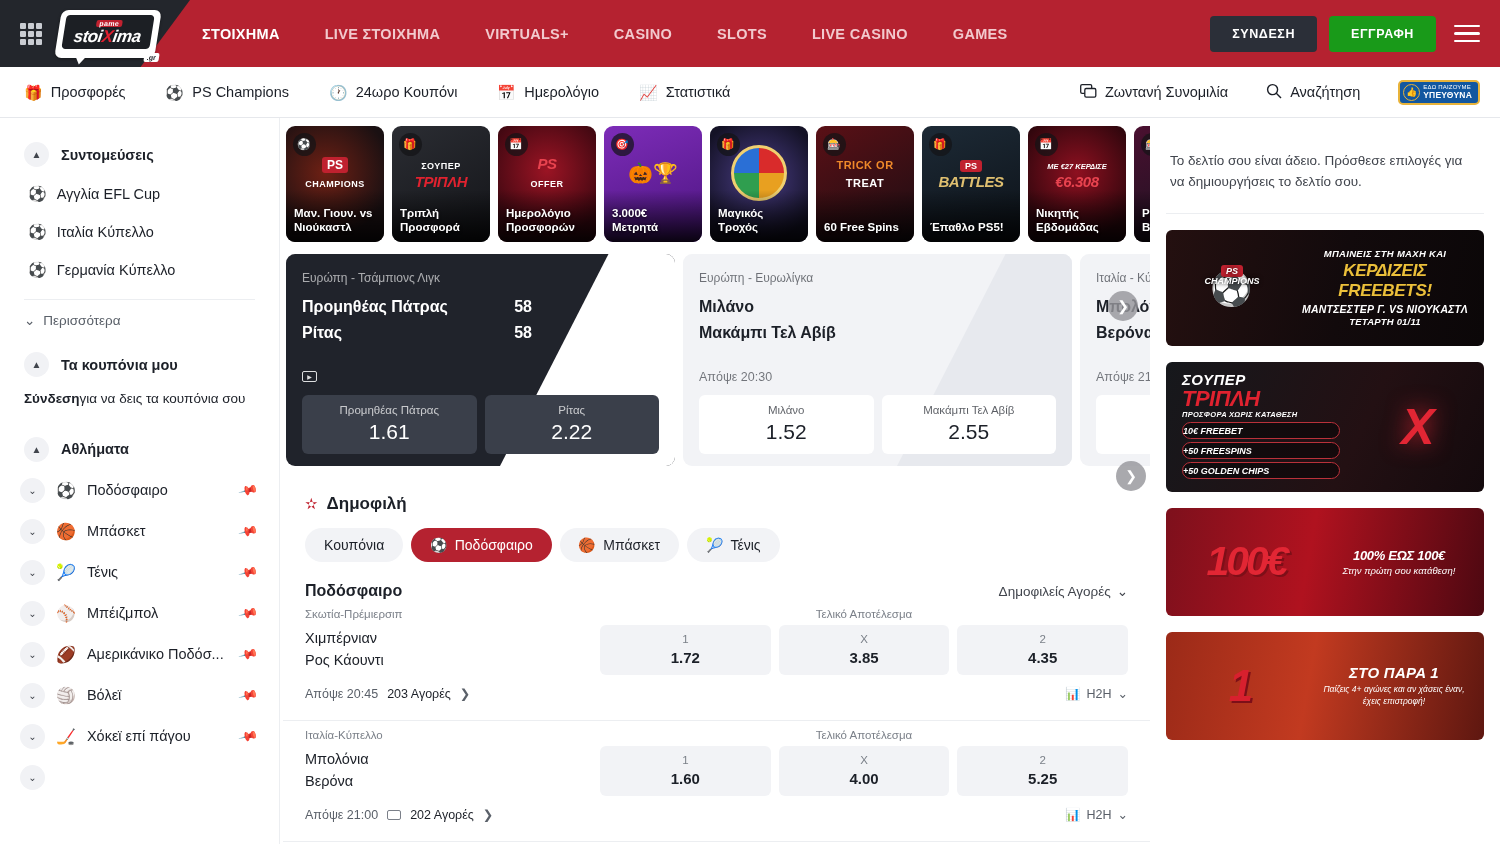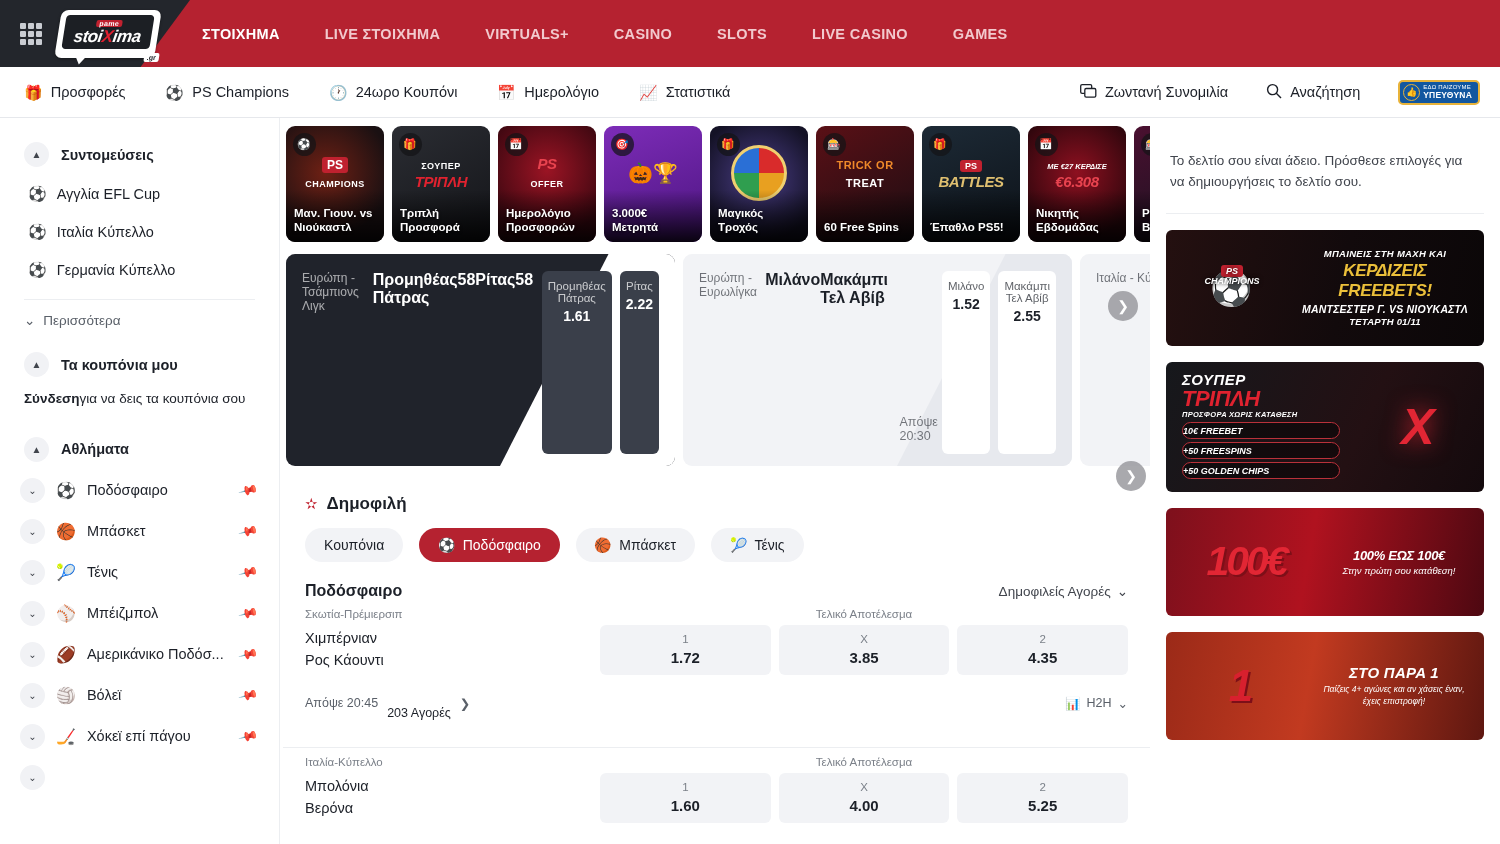--- a/index.html
+++ b/index.html
@@ -122,59 +122,59 @@
   
   .livewrap { display:flex; gap:8px; padding:12px 0 0 3px; overflow:hidden; }
   .lcard { width:389px; flex:0 0 389px; height:212px; border-radius:9px; position:relative;
     overflow:hidden; padding:17px 16px 12px 16px; cursor:pointer; }
   .lcard.dark { background:#20232b; color:#fff; }
   .lcard.dark:after { content:""; position:absolute; right:0; top:0; width:175px; height:100%;
     background:#fff; clip-path:polygon(62% 0, 100% 0, 100% 100%, 0 100%); }
   .lcard.light { background:#f2f3f6; color:#1c2028; }
   .lcard.light:after { content:""; position:absolute; right:0; top:0; width:175px; height:100%;
     background:#e7e9ee; clip-path:polygon(62% 0, 100% 0, 100% 100%, 0 100%); }
-  .lc-in { position:relative; z-index:3; height:100%; display:flex; flex-direction:row; }
+  .lc-in { position:relative; z-index:3; height:100%; display:flex; flex-direction:column; }
   .lc-league { font-size:12px; opacity:.62; margin-bottom:13px; }
   .lc-team { font-size:16px; font-weight:bold; display:flex; justify-content:space-between;
     margin-bottom:8px; max-width:230px; }
   .lc-time { font-size:12.5px; opacity:.6; margin-top:auto; margin-bottom:11px; }
   .lc-tv { margin-top:auto; margin-bottom:13px; width:15px; height:11px; border:1.5px solid currentColor;
     border-radius:2px; display:flex; align-items:center; justify-content:center; font-size:6px; opacity:.85; }
   .lc-odds { display:flex; gap:8px; }
   .obtn { flex:1; border-radius:6px; padding:9px 6px 10px; text-align:center; cursor:pointer; }
   .dark .obtn { background:#3a3f4a; }
   .light .obtn { background:#fff; }
   .obtn .on { font-size:11.5px; opacity:.72; margin-bottom:4px; }
-  .obtn .ov { font-size:14px; font-weight:bold; }
+  .obtn .ov { font-size:21px; font-weight:normal; }
 
   
   .pop-head { display:flex; align-items:center; gap:9px; padding:28px 0 0 22px; }
   .pop-head .st { color:#c0212f; font-size:15px; }
   .pop-head .tt { font-size:17px; font-weight:bold; }
-  .tabs { display:flex; gap:16px; padding:14px 0 0 22px; }
+  .tabs { display:flex; gap:8px; padding:14px 0 0 22px; }
   .tab { display:flex; align-items:center; gap:7px; background:#f2f3f6; border-radius:20px;
     padding:9px 19px; font-size:14px; cursor:pointer; color:#1c2028; white-space:nowrap; }
   .tab.on { background:#b52230; color:#fff; }
   .secrow { display:flex; align-items:center; padding:20px 22px 0 22px; }
   .secrow .nm { font-size:16px; font-weight:bold; }
   .secrow .mk { margin-left:auto; font-size:13.5px; color:#41454d; display:flex; align-items:center; gap:6px; cursor:pointer; }
 
-  .match { padding:8px 22px 16px 22px; border-bottom:1px solid #eceef1; }
+  .match { padding:8px 22px 8px 22px; border-bottom:1px solid #eceef1; }
   .m-top { display:flex; align-items:flex-start; }
   .m-left { width:295px; flex:0 0 295px; }
   .m-lg { font-size:11.5px; color:#7b8089; margin-bottom:8px; }
   .m-tm { font-size:14.5px; line-height:1.5; }
   .m-right { flex:1; }
   .m-mk { text-align:center; font-size:11.5px; color:#7b8089; margin-bottom:5px; }
   .m-odds { display:flex; gap:8px; }
   .ob { flex:1; background:#f2f3f6; border-radius:6px; padding:8px 4px 9px; text-align:center; cursor:pointer; }
   .ob .k { font-size:11.5px; color:#7b8089; margin-bottom:4px; }
   .ob .v { font-size:15px; font-weight:bold; }
   .m-bot { display:flex; align-items:center; gap:9px; padding:11px 0 11px 0; font-size:12.5px; color:#5a6069; }
-  .m-bot .mkts { color:#1c2028; cursor:pointer;margin-top:20px; }
+  .m-bot .mkts { color:#1c2028; cursor:pointer; }
   .tvico { width:14px; height:10px; border:1.3px solid #7b8089; border-radius:2px; }
   .h2h { margin-left:auto; display:flex; align-items:center; gap:6px; cursor:pointer; }
 
   
   .rightp { width:350px; flex:0 0 350px; background:#fff; padding:14px 16px 0 16px; overflow:hidden; }
   .slip-tabs { display:flex; background:#f2f3f6; border-radius:22px; height:38px; align-items:center; }
   .slip-tab { flex:1; height:38px; display:flex; align-items:center; justify-content:center;
     gap:8px; font-size:13.5px; cursor:pointer; border-radius:22px; color:#41454d; }
   .slip-tab.on { background:#b52230; color:#fff; font-weight:bold; }
   .cnt { background:#fff; color:#1c2028; font-size:11px; font-weight:bold; width:19px; height:19px;
@@ -233,20 +233,29 @@
   </div>
   <div class="mainnav">
     <a class="active">ΣΤΟΙΧΗΜΑ</a>
     <a>LIVE ΣΤΟΙΧΗΜΑ</a>
     <a>VIRTUALS+</a>
     <a>CASINO</a>
     <a>SLOTS</a>
     <a>LIVE CASINO</a>
     <a>GAMES</a>
   </div>
+  <div class="hdr-right">
+    <button class="btn-login">ΣΥΝΔΕΣΗ</button>
+    <button class="btn-signup">ΕΓΓΡΑΦΗ</button>
+    <div class="burger">
+        <i></i>
+        <i></i>
+        <i></i>
+      </div>
+  </div>
 </div>
 
 <div class="subnav">
   <div class="subitem">
     <span class="ico">🎁</span>
     <span>Προσφορές</span>
   </div>
   <div class="subitem">
     <span class="ico">⚽</span>
     <span>PS Champions</span>

